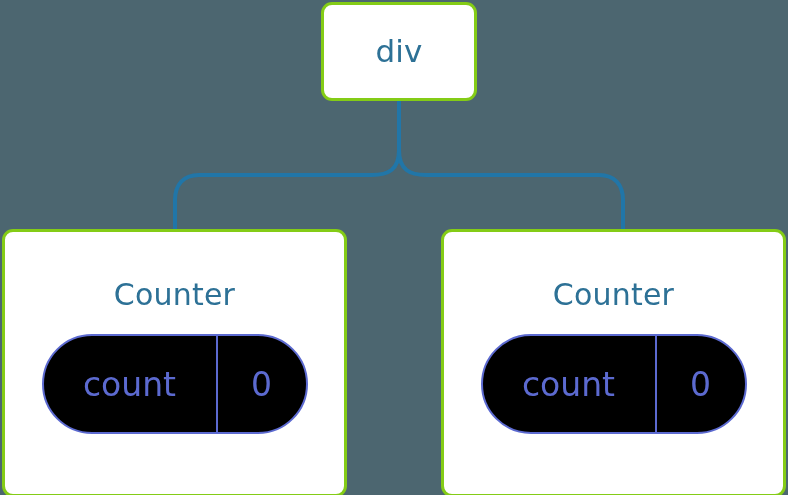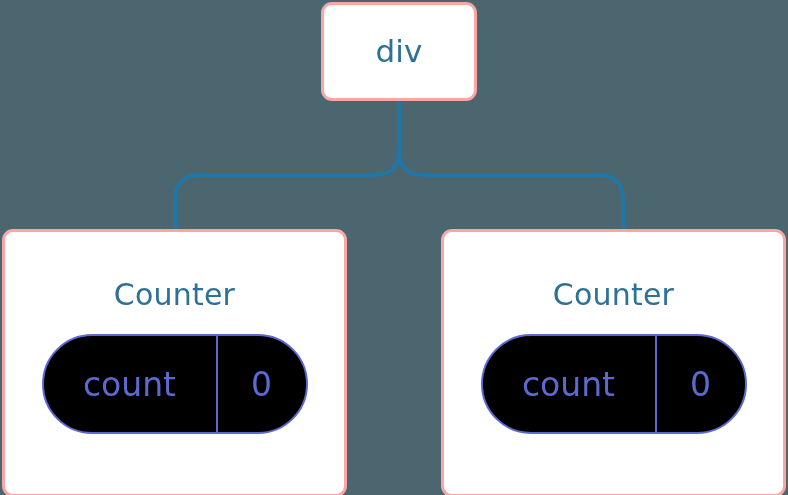--- a/index.html
+++ b/index.html
@@ -28,21 +28,21 @@
     width: 788px;
     height: 495px;
     z-index: 1;
   }
 
   
   .node {
     position: absolute;
     z-index: 2;
     background: #ffffff;
-    border: 3px solid #fca5a5;
+    border: 3px solid #84cc16;
     border-radius: 11px;
     box-sizing: border-box;
     display: flex;
     flex-direction: column;
     align-items: center;
   }
 
   
   #node-div {
     left: 321px;

